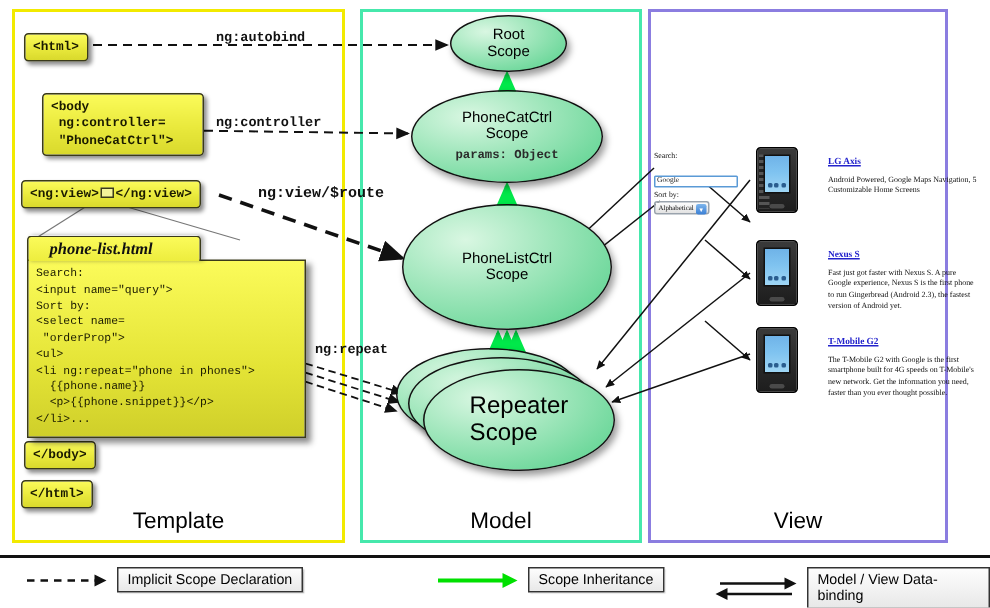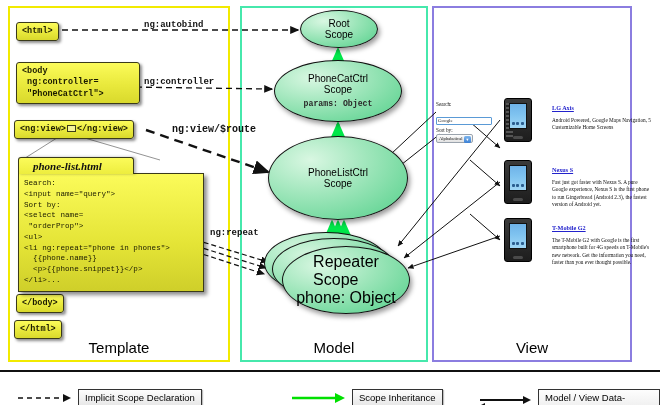--- a/index.html
+++ b/index.html
@@ -40,21 +40,21 @@
     font-family: "Liberation Mono", monospace;
     font-weight: bold;
     font-size: 8.5px;
     color: #1a1a00;
     box-shadow: 2px 2px 3px rgba(0,0,0,0.45);
     padding: 3px 5px;
     line-height: 1.35;
     white-space: pre;
   }
   #tbox-html   { left: 16px;  top: 22px;  }
-  #tbox-body   { left: 16px;  top: 62px;  width: 124px; }
+  #tbox-body   { left: 28px;  top: 62px;  width: 108px; }
   #tbox-ngview { left: 14px;  top: 120px; }
   #tbox-bodyc  { left: 16px;  top: 294px; }
   #tbox-htmlc  { left: 14px;  top: 320px; }
 
   .ngview-box {
     display: inline-block;
     width: 9px; height: 7px;
     border: 1px solid #3a3a1a;
     background: #f4f49a;
     vertical-align: middle;
@@ -253,21 +253,21 @@
     white-space: nowrap;
   }
   #lbl-autobind   { left: 144px; top: 20px; text-align: right; }
   #lbl-controller { left: 144px; top: 77px; }
   #lbl-route      { left: 172px; top: 124px; font-size: 10px; }
   #lbl-repeat     { left: 210px; top: 228px; }
 
   
   #legend { position: absolute; left: 0; top: 370px; width: 660px; height: 35px;
             border-top: 2px solid #111; background:#fff; }
-  .leg-item { position: absolute; top: 17px; display: flex; align-items: center; }
+  .leg-item { position: absolute; top: 6px; display: flex; align-items: center; }
   #leg-0 { left: 16px; }
   #leg-1 { left: 290px; }
   #leg-2 { left: 476px; }
   .leg-box {
     border: 1px solid #333;
     background: linear-gradient(180deg,#fdfdfd 0%, #e8e8e8 100%);
     font-family: "Liberation Sans", sans-serif;
     font-size: 9.5px;
     color: #000;
     padding: 2px 6px;
@@ -379,21 +379,20 @@
     <div class="s-title" style="white-space:pre">PhoneListCtrl
 Scope</div>
   </div>
 
   <div id="scope-rep-wrap">
     <div class="rep" id="rep-a"></div>
     <div class="rep" id="rep-b"></div>
     <div class="rep" id="rep-c">
       <div class="s-title" style="white-space:pre">Repeater
 Scope</div>
-      <div class="s-props">phone: Object</div>
     </div>
   </div>
 
   <div id="search-form">
     <div class="vf-label">Search:</div>
     <input id="search-input" value="Google" placeholder="Search" style="">
     <div class="vf-label" style="margin-top:1px">Sort by:</div>
     <div id="sort-select">
       <span>Alphabetical</span>
       <span id="sort-arrow">▾</span>

